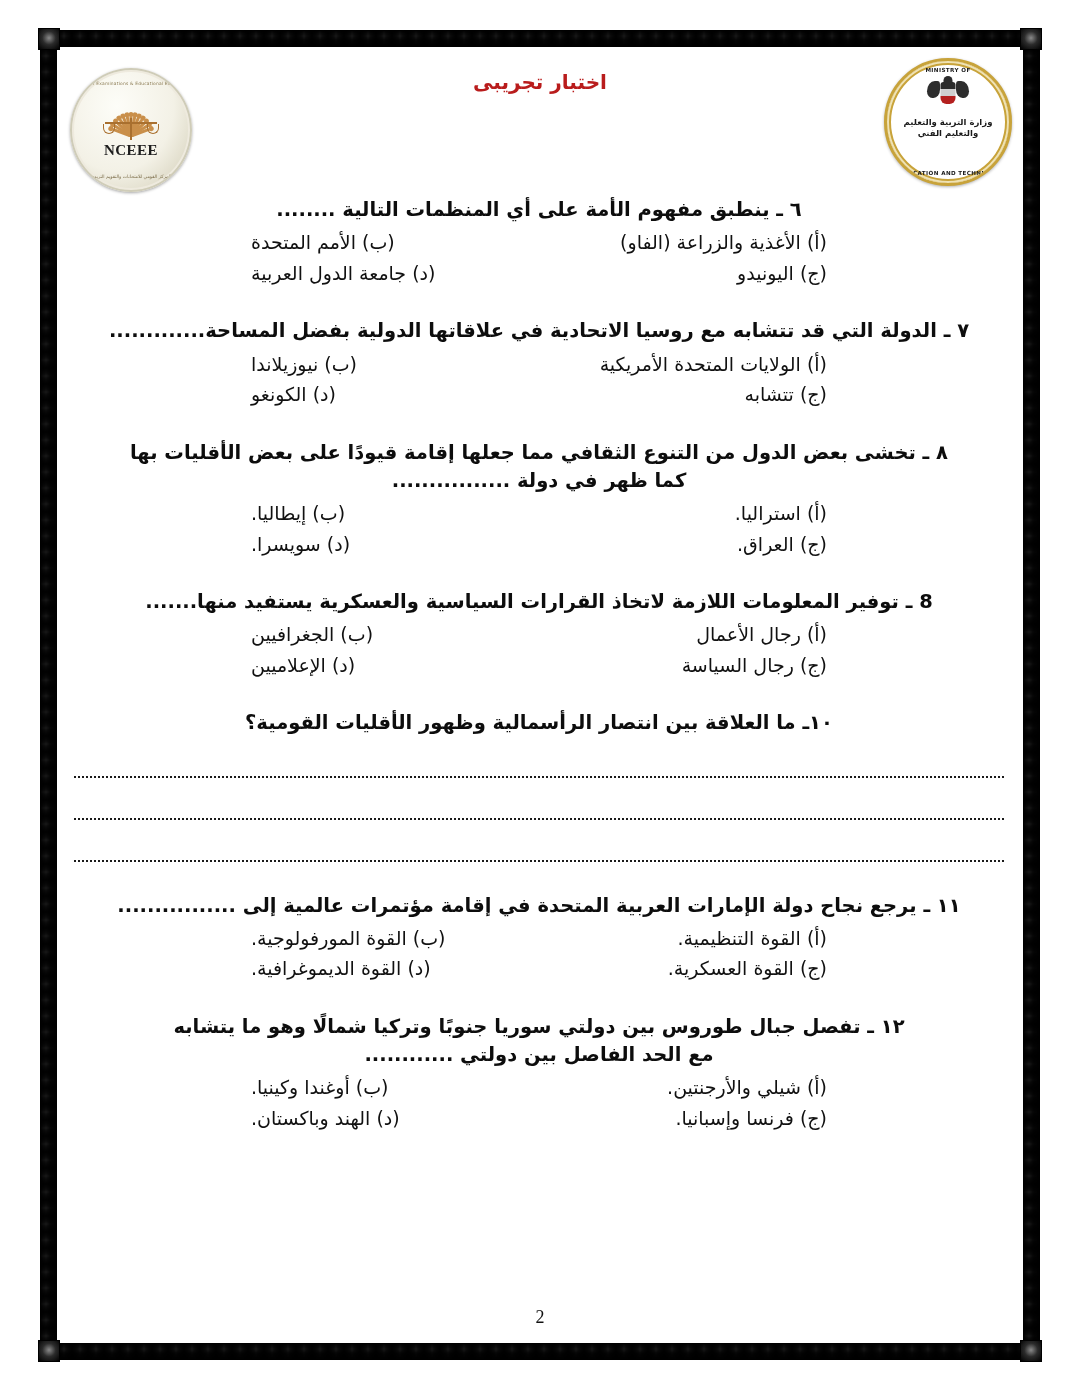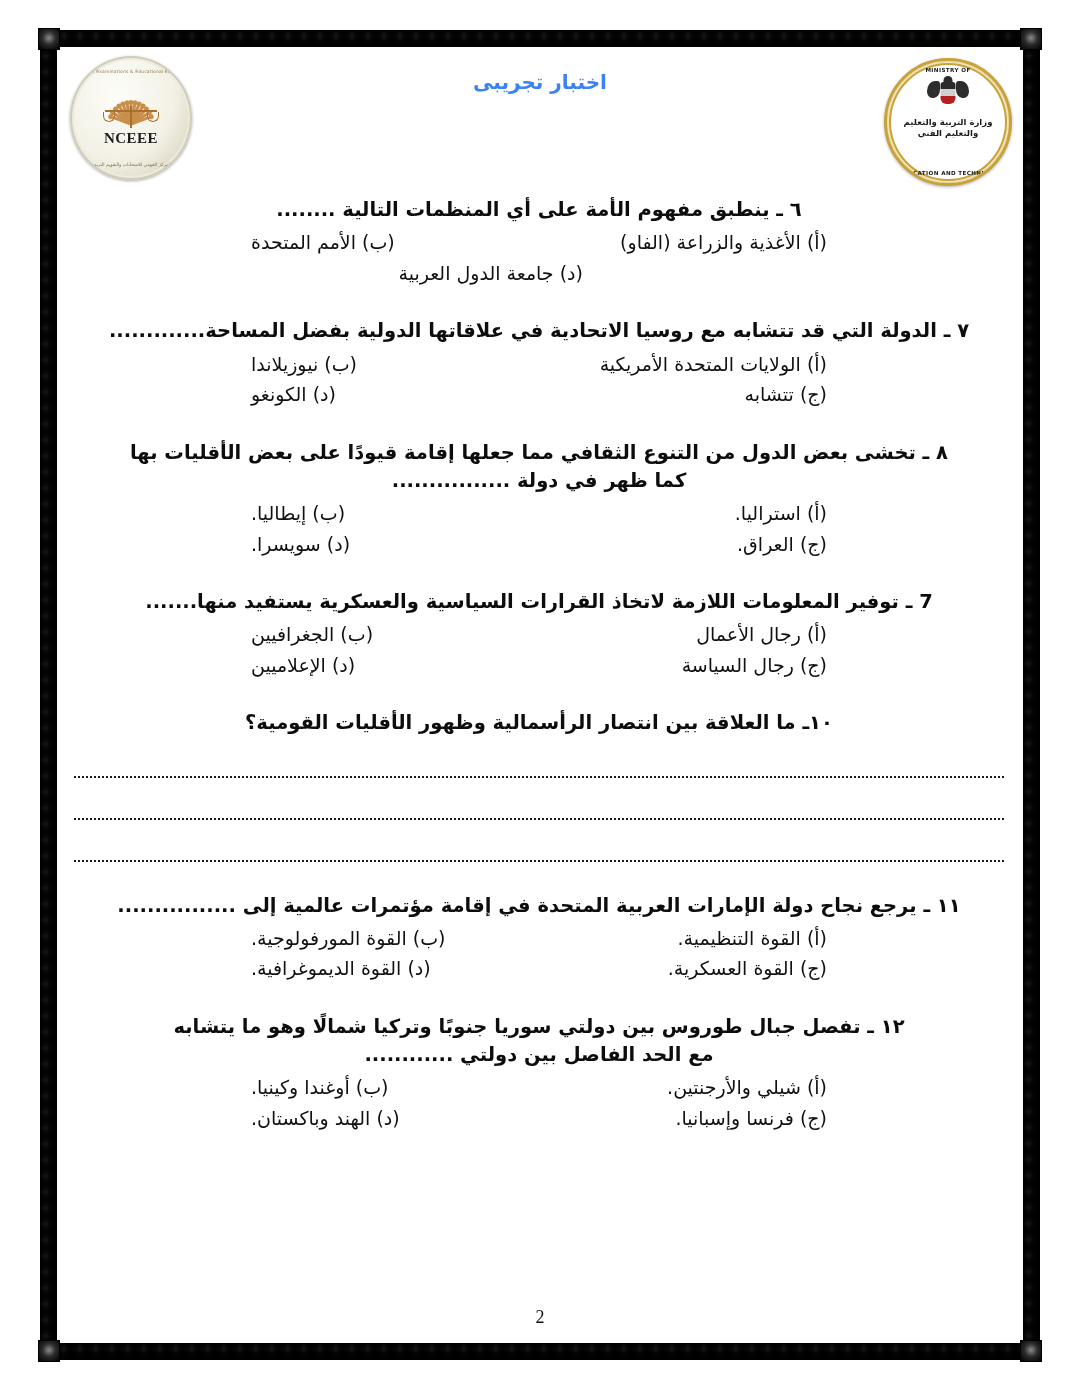--- a/index.html
+++ b/index.html
@@ -76,30 +76,30 @@
   }
   .header-titles {
     position: absolute;
     left: 0; right: 0;
     top: 14px;
     text-align: center;
   }
   .title-line {
     font-family: "DejaVu Sans", "Liberation Sans", sans-serif;
     font-weight: bold;
-    color: #3b82f6;
+    color: #b91c1c;
     letter-spacing: -0.5px;
   }
   .title-main { font-size: 20px; margin-bottom: 16px; }
   .title-sub  { font-size: 22px; }
 
   
   .seal-nceee {
     position: absolute;
-    left: 12px; top: 0;
+    left: 12px; top: 12px;
     width: 118px; height: 120px;
     border-radius: 50%;
     background: radial-gradient(ellipse at 38% 30%, #fdfdf8 0%, #f3f1e6 55%, #ddd9c6 82%, #bdb9a4 100%);
     border: 2px solid #cfccb8;
     box-shadow: 0 0 0 2px #eeeade inset, 0 1px 3px rgba(0,0,0,.35);
     overflow: hidden;
   }
   .seal-nceee .ring-text-top,
   .seal-nceee .ring-text-bot {
     position: absolute;
@@ -372,20 +372,24 @@
           <div class="opt col-right">
             <span>(أ)</span>
             <span>الأغذية والزراعة (الفاو)</span>
           </div>
           <div class="opt col-left">
             <span>(ب)</span>
             <span>الأمم المتحدة</span>
           </div>
         </div>
         <div class="opt-row">
+          <div class="opt col-right">
+            <span>(ج)</span>
+            <span>اليونيدو</span>
+          </div>
           <div class="opt col-left">
             <span>(د)</span>
             <span>جامعة الدول العربية</span>
           </div>
         </div>
       </div>
     </div>
 
     <div class="q-block">
       <div class="q-text">
@@ -441,21 +445,21 @@
           <div class="opt col-left">
             <span>(د)</span>
             <span>سويسرا.</span>
           </div>
         </div>
       </div>
     </div>
 
     <div class="q-block">
       <div class="q-text">
-        <span>7 ـ</span>
+        <span>8 ـ</span>
         <span>توفير المعلومات اللازمة لاتخاذ القرارات السياسية والعسكرية يستفيد منها.......</span>
       </div>
       <div class="options">
         <div class="opt-row">
           <div class="opt col-right">
             <span>(أ)</span>
             <span>رجال الأعمال</span>
           </div>
           <div class="opt col-left">
             <span>(ب)</span>

